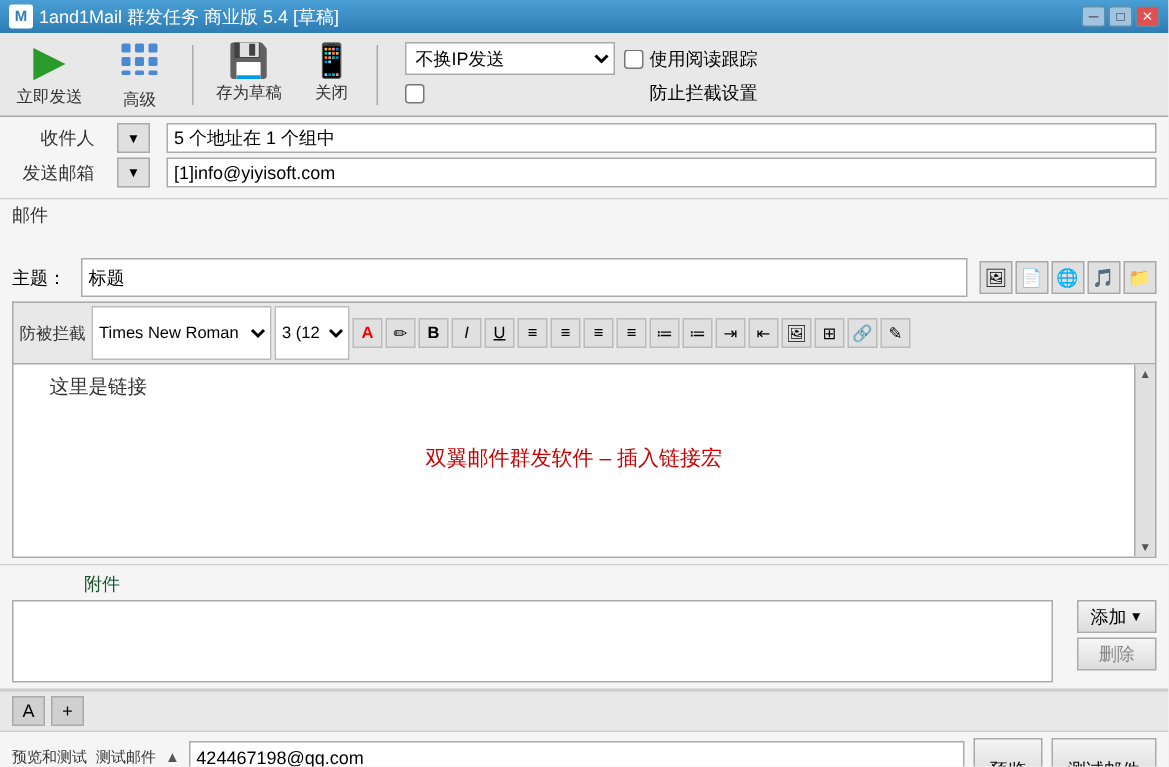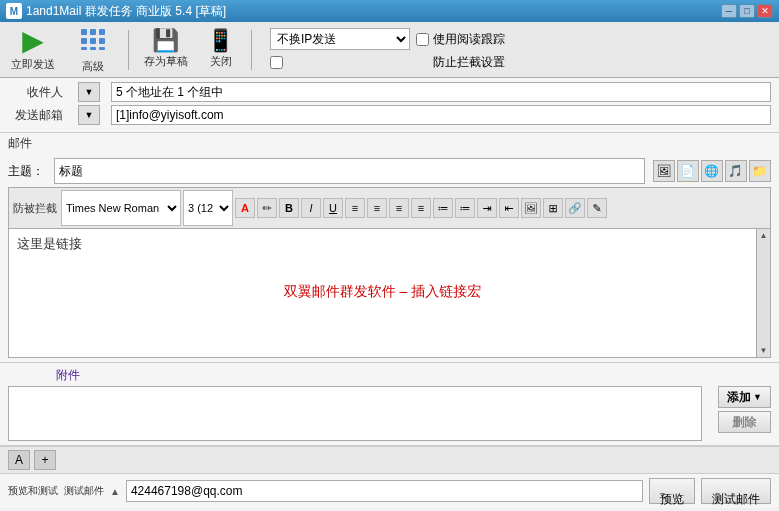--- a/index.html
+++ b/index.html
@@ -61,21 +61,21 @@
     .form-row { display: flex; align-items: center; margin-bottom: 3px; gap: 11px; }
     .form-label { width: 55px; text-align: right; margin-right: 4px; font-size: 12px; color: #333; }
     .form-input {
       flex: 1; height: 20px; border: 1px solid #aaa; background: white;
       padding: 0 4px; font-size: 12px;
     }
     .form-dropdown { width: 22px; height: 20px; background: #e0e0e0; border: 1px solid #aaa; cursor: pointer; display: flex; align-items: center; justify-content: center; font-size: 9px; }
 
     
     .mail-section { background: #f5f5f5; border-bottom: 1px solid #ccc; padding: 2px 8px 4px 8px; }
-    .mail-section-label { font-size: 12px; color: #333; margin-bottom: 6px; font-family: Liberation Mono, monospace; }
+    .mail-section-label { font-size: 12px; color: #333; margin-bottom: 20px; font-family: Liberation Mono, monospace; }
     .subject-row { display: flex; align-items: center; gap: 8px; margin-bottom: 3px; }
     .subject-label { font-size: 12px; margin-right: 2px; }
     .subject-input { flex: 1; height: 22px; border: 1px solid #aaa; background: white; padding: 12px 4px; font-size: 12px; }
     .subject-icons { display: flex; gap: 2px; }
     .subject-icon-btn { width: 22px; height: 22px; background: #e0e0e0; border: 1px solid #aaa; display: flex; align-items: center; justify-content: center; cursor: pointer; font-size: 12px; }
 
     
     .editor-toolbar {
       display: flex;
       align-items: center;
@@ -94,29 +94,29 @@
     .editor-select { height: 36px; border: 1px solid #bbb; background: white; font-size: 11px; }
     .antispam-label { font-size: 11px; color: #333; margin-right: 2px; white-space: nowrap; }
 
     
     .editor-body {
       border: 1px solid #aaa;
       background: white;
       height: 130px;
       overflow-y: auto;
       position: relative;
-      padding: 6px 8px;
+      padding: 6px 24px;
     }
     .editor-content-link { font-size: 13px; color: #333; }
     .editor-center-text { text-align: center; color: #cc0000; font-size: 14px; margin-top: 30px; }
 
     
     .attachment-area { background: #f5f5f5; border-bottom: 1px solid #ccc; padding: 4px 8px; }
-    .attachment-label { font-size: 12px; color: #4c1d95; margin-bottom: 2px; padding-left: 48px; }
-    .attachment-content { display: flex; gap: 16px; font-weight: bold; }
+    .attachment-label { font-size: 12px; color: #14532d; margin-bottom: 2px; padding-left: 48px; }
+    .attachment-content { display: flex; gap: 16px; }
     .attachment-list { flex: 1; border: 1px solid #aaa; background: white; height: 55px; }
     .attachment-buttons { display: flex; flex-direction: column; gap: 3px; }
     .attach-btn {
       height: 22px; background: linear-gradient(to bottom, #f5f5f5, #ddd);
       border: 1px solid #aaa; cursor: pointer; display: flex; align-items: center;
       justify-content: center; font-size: 12px; padding: 0 8px; gap: 2px; white-space: nowrap;
     }
     .attach-btn-arrow { font-size: 9px; }
 
     

